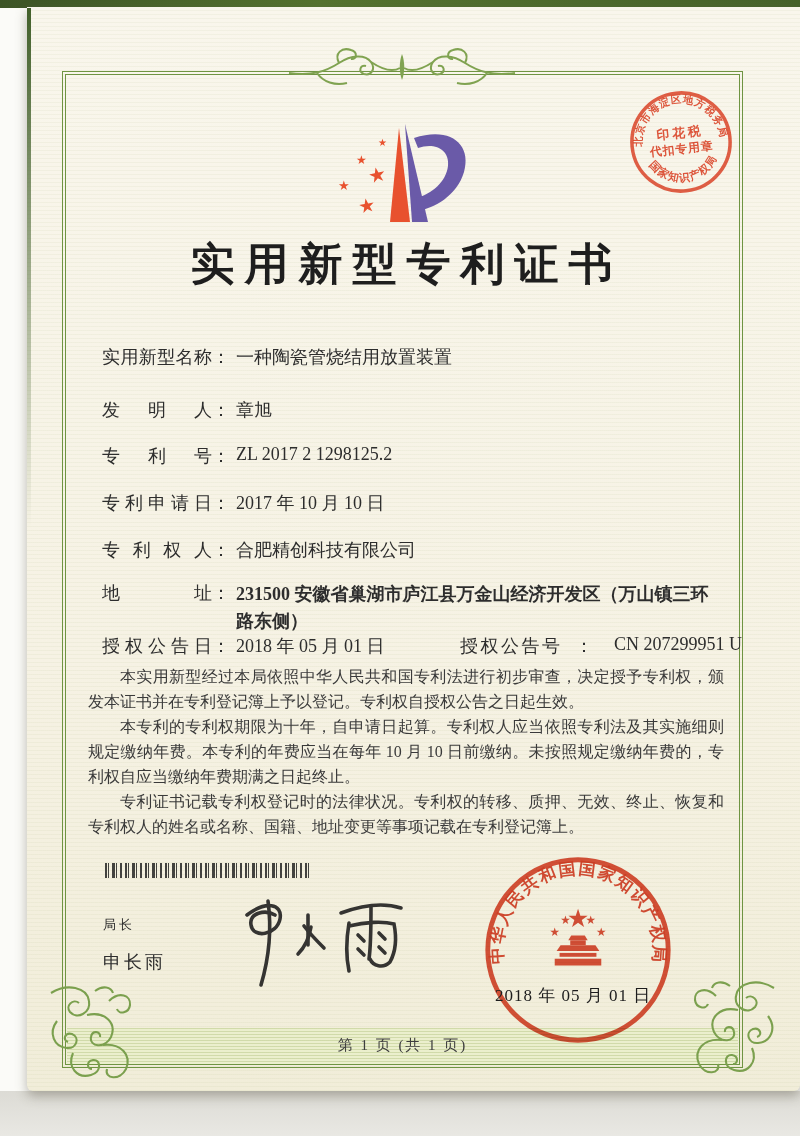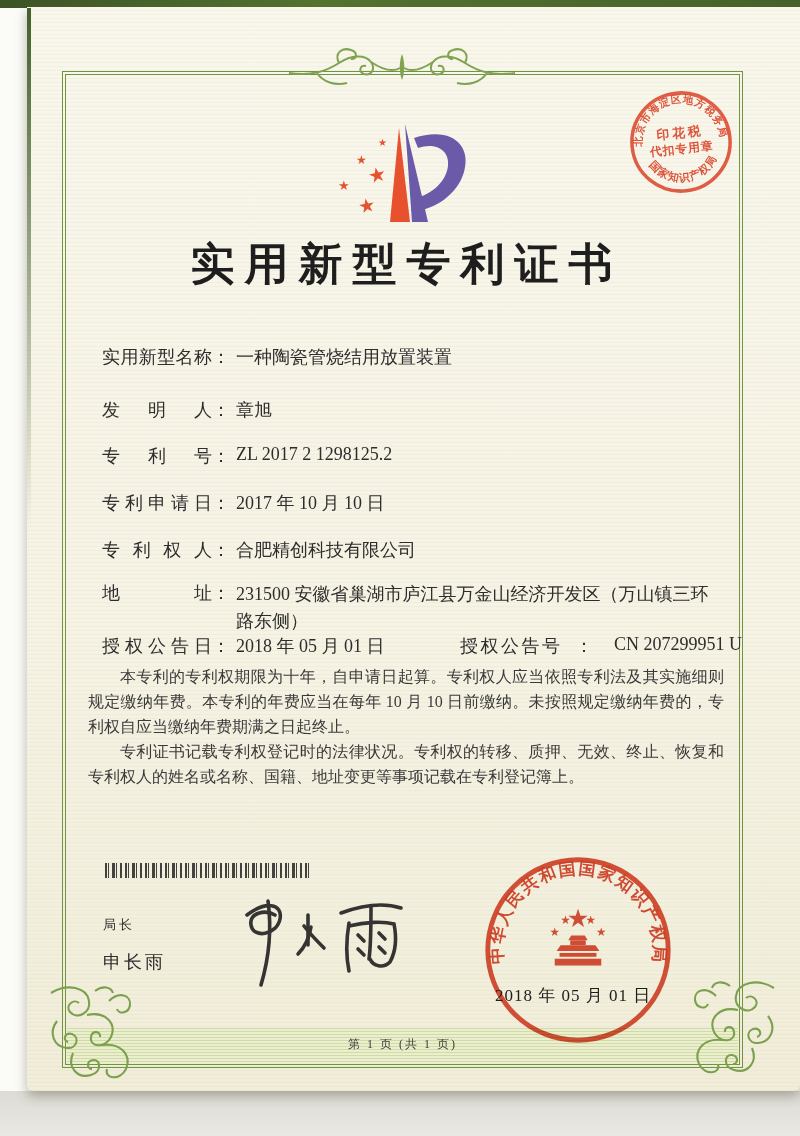--- a/index.html
+++ b/index.html
@@ -16,30 +16,30 @@
          background-image:repeating-linear-gradient(0deg,rgba(176,188,136,.10) 0 1px,rgba(0,0,0,0) 1px 4px),
                           linear-gradient(180deg,#f9f6ec 0%,#f6f2e4 60%,#f1edd9 100%);
          box-shadow:0 5px 12px rgba(100,95,80,.45);
          border-radius:0 0 6px 6px;}
   
   .frame{left:35px;top:64px;width:679px;height:995px;border:1px solid #6f9442;z-index:5;}
   .frame-inner{position:absolute;inset:2px;border:1px solid #6f9442;}
   
   .band{left:40px;top:1021px;width:671px;height:37px;z-index:4;background-color:#ebefcd;
         background-image:repeating-linear-gradient(0deg,rgba(148,170,88,.30) 0 1px,rgba(0,0,0,0) 1px 3px);}
-  .footer-text{left:40px;top:1029px;width:671px;text-align:center;font-size:12px;color:#3d3d3d;z-index:6;letter-spacing:2px;}
+  .footer-text{left:40px;top:1029px;width:671px;text-align:center;font-size:15px;color:#3d3d3d;z-index:6;letter-spacing:2px;}
   
   .cert-no{left:75px;top:105px;font-size:18px;letter-spacing:2px;color:#2b2b2b;z-index:10;}
   .title{left:35px;top:228px;width:679px;text-align:center;font-size:44px;font-weight:700;
          letter-spacing:10px;text-indent:10px;color:#1e1e1e;z-index:10;}
   .frow{left:75px;font-size:18px;color:#2d2d2d;z-index:10;display:flex;align-items:flex-start;}
   .flabel{display:inline-block;width:110px;text-align:justify;text-align-last:justify;white-space:nowrap;}
   .fcolon{margin-right:6px;}
   .fvalue{white-space:nowrap;}
-  .fvalue.wrap{white-space:normal;width:478px;line-height:27px;}
+  .fvalue.wrap{white-space:normal;width:478px;line-height:27px;font-weight:bold;}
   .grant2{position:absolute;left:358px;top:0;display:flex;gap:15px;}
   .body-text{left:61px;top:657px;width:636px;font-size:16px;line-height:25px;color:#3a3a3a;
              text-align:justify;z-index:10;}
   .body-text p{margin:0;text-indent:32px;}
   .barcode{left:78px;top:856px;width:205px;height:15px;z-index:10;opacity:.82;
     background:repeating-linear-gradient(90deg,#1c1c1c 0 2px,rgba(0,0,0,0) 2px 3px,#1c1c1c 3px 4px,
       rgba(0,0,0,0) 4px 7px,#1c1c1c 7px 10px,rgba(0,0,0,0) 10px 11px,#1c1c1c 11px 12px,
       rgba(0,0,0,0) 12px 15px,#1c1c1c 15px 17px,rgba(0,0,0,0) 17px 20px);}
   .sig-role{left:76px;top:909px;font-size:13px;letter-spacing:3px;color:#2d2d2d;z-index:10;}
   .sig-name{left:76px;top:943px;font-size:18px;letter-spacing:3px;color:#2d2d2d;z-index:10;}
@@ -147,20 +147,21 @@
         <span class="fcolon">：</span>
       <span class="fvalue">2018 年 05 月 01 日</span>
       <span class="grant2">
         <span class="flabel" style="width:100px">授权公告号</span>
           <span class="fcolon">：</span>
         <span class="fvalue">CN 207299951 U</span>
       </span>
     </div>
 
     <div class="abs body-text">
+      <p>本实用新型经过本局依照中华人民共和国专利法进行初步审查，决定授予专利权，颁发本证书并在专利登记簿上予以登记。专利权自授权公告之日起生效。</p>
       <p>本专利的专利权期限为十年，自申请日起算。专利权人应当依照专利法及其实施细则规定缴纳年费。本专利的年费应当在每年 10 月 10 日前缴纳。未按照规定缴纳年费的，专利权自应当缴纳年费期满之日起终止。</p>
       <p>专利证书记载专利权登记时的法律状况。专利权的转移、质押、无效、终止、恢复和专利权人的姓名或名称、国籍、地址变更等事项记载在专利登记簿上。</p>
     </div>
 
     <div class="abs barcode"></div>
 
     <div class="abs sig-role">局长</div>
     <div class="abs sig-name">申长雨</div>
 
     <svg class="abs" style="left:198px;top:886px;width:190px;height:98px;z-index:11" viewBox="0 0 190 98">

